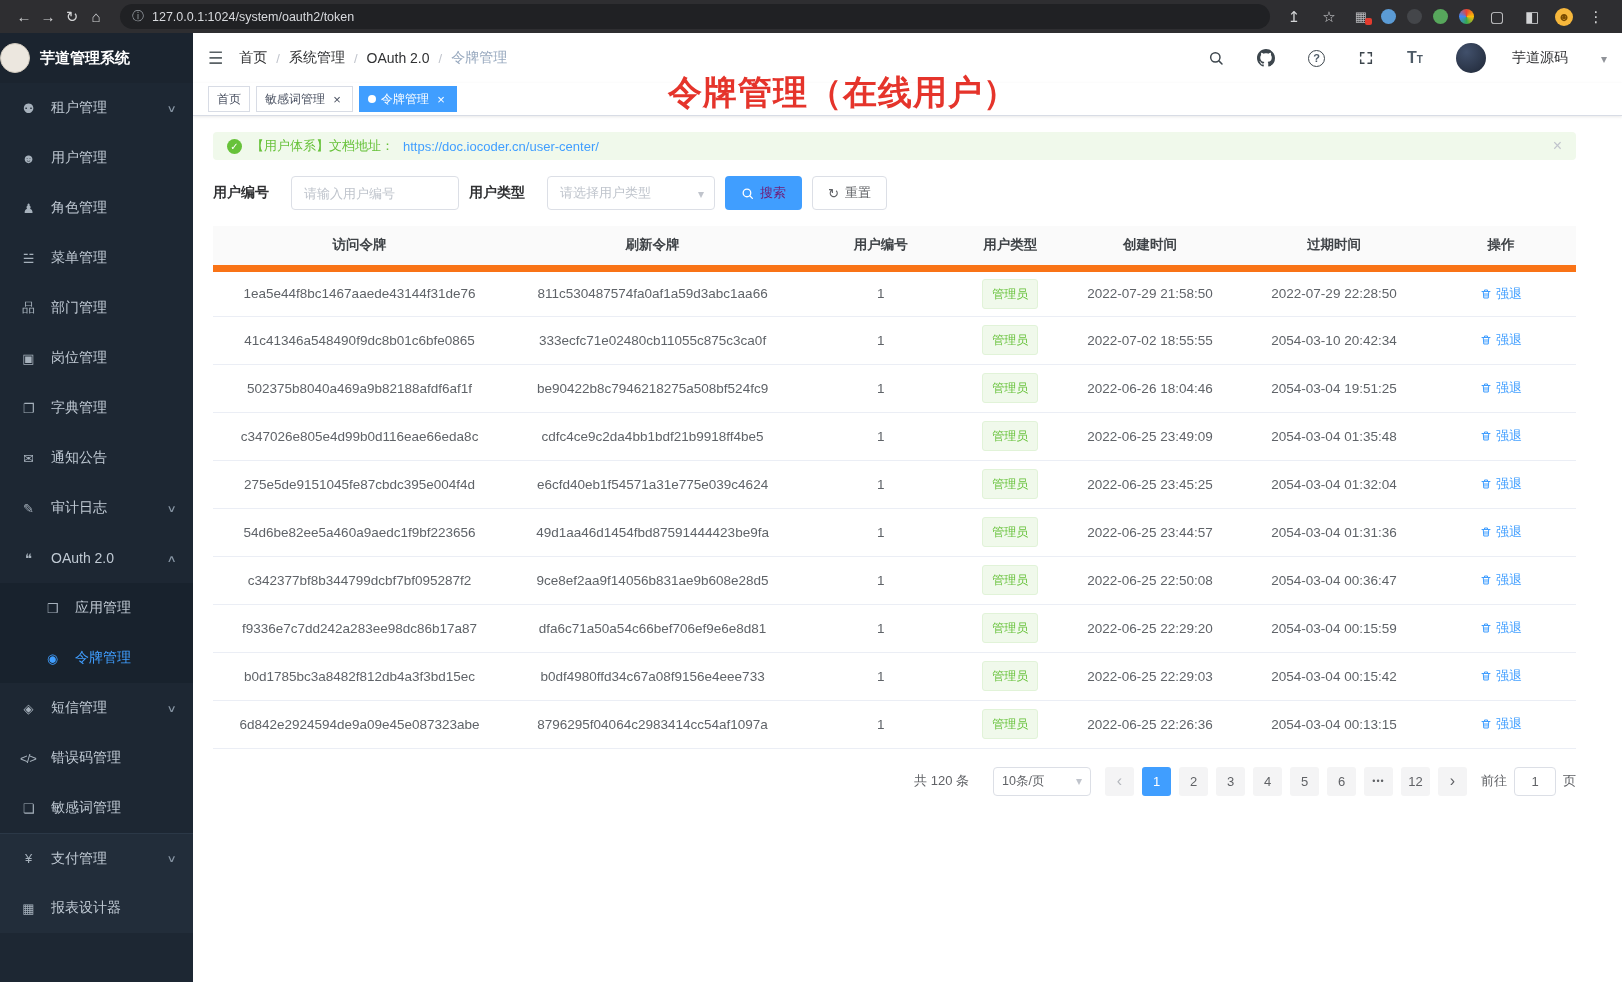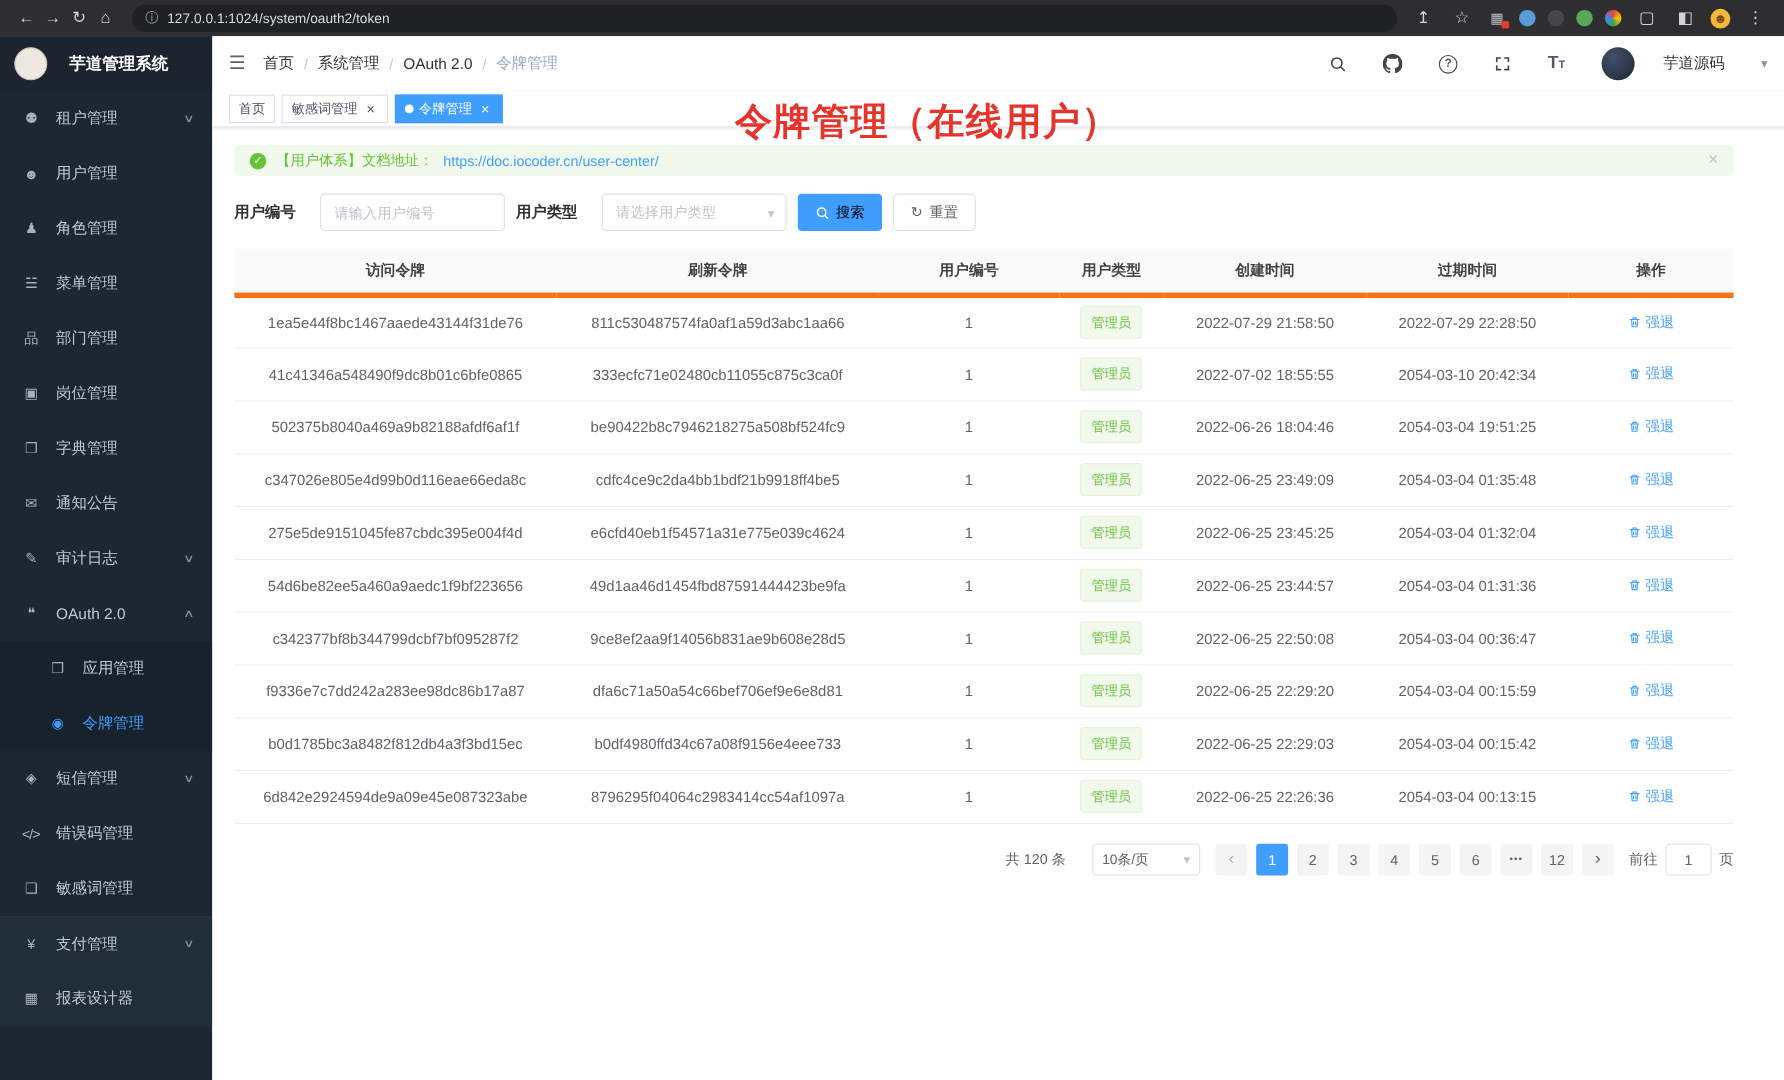--- a/index.html
+++ b/index.html
@@ -25,21 +25,21 @@
   .ext-dot.multi{background:conic-gradient(#ea4335,#fbbc05,#34a853,#4285f4,#ea4335)}
   .ext-badge{position:relative;color:#b9babd;font-size:13px;width:18px;text-align:center}
   .ext-badge::before{content:"▦"}
   .ext-badge::after{content:"";position:absolute;right:-2px;bottom:-1px;width:7px;height:7px;border-radius:2px;background:#e33b2e}
   .profile-avatar{width:18px;height:18px;border-radius:50%;background:#f6b73c;color:#7a4b00;font-size:12px;display:flex;align-items:center;justify-content:center}
   .profile-avatar::before{content:"☻"}
 
   
   .app{display:flex;height:949px}
   .sidebar{width:193px;background:#1d2733;flex-shrink:0;display:flex;flex-direction:column}
-  .logo-row{height:50px;display:flex;align-items:center;gap:20px;padding:0 13px;background:#1b242f;cursor:pointer}
+  .logo-row{height:50px;display:flex;align-items:center;gap:10px;padding:0 0;background:#1b242f;cursor:pointer}
   .logo-badge{width:30px;height:30px;border-radius:50%;background:#ece7df;flex-shrink:0;border:1px solid #cfc8bc}
   .logo-title{color:#fff;font-size:15px;font-weight:bold;white-space:nowrap}
   .side-item{height:50px;display:flex;align-items:center;gap:13px;padding:0 18px;font-size:14px;color:#c0cad4;cursor:pointer;white-space:nowrap}
   .side-item.sub{padding-left:42px;background:#18222d}
   .side-item.active{color:#409eff}
   .side-item.active .side-icon{color:#409eff}
   .side-item.divided{border-top:1px solid #2b3847}
   .side-item.lower{background:#222d3a}
   .side-icon{width:20px;text-align:center;font-size:13px;color:#a6b1bc;flex-shrink:0;letter-spacing:-1px}
   .side-label{flex:1}
@@ -85,48 +85,48 @@
   .alert-close{margin-left:auto;color:#c0c4cc;font-size:16px;cursor:pointer}
   .alert-close::before{content:"×"}
 
   .filters{display:flex;align-items:center;margin-top:16px;font-size:14px}
   .f-label{font-weight:bold;color:#303133;margin-right:22px;white-space:nowrap}
   .f-input{width:168px;height:34px;border:1px solid #dcdfe6;border-radius:4px;padding:0 12px;font-size:13px;color:#606266;outline:none;font-family:inherit;margin-right:10px}
   .f-input::placeholder{color:#bfc4cc}
   .f-select{width:168px;height:34px;border:1px solid #dcdfe6;border-radius:4px;display:flex;align-items:center;justify-content:space-between;padding:0 10px 0 12px;font-size:13px;color:#bfc4cc;margin-right:10px;cursor:pointer}
   .sel-caret::before{content:"▾";color:#c0c4cc;font-size:12px}
   .btn{height:34px;border-radius:4px;display:inline-flex;align-items:center;gap:6px;padding:0 15px;font-size:13px;cursor:pointer;border:1px solid transparent;font-family:inherit}
-  .btn-primary{background:#409eff;color:#000000}
+  .btn-primary{background:#409eff;color:#701a75}
   .btn-plain{background:#fff;border-color:#dcdfe6;color:#606266;margin-left:10px}
   .reset-ic::before{content:"↻";font-size:13px}
 
   
   .table-wrap{margin-top:16px}
   table{width:100%;border-collapse:collapse;table-layout:fixed}
-  th{height:42px;background:#fafafa;font-size:13.5px;color:#3f4347;font-weight:600;border-bottom:5px solid #f97316;text-align:center}
+  th{height:42px;background:#fafafa;font-size:13.5px;color:#3f4347;font-weight:600;border-bottom:7px solid #f97316;text-align:center}
   td{height:48px;font-size:13.5px;color:#5f6368;text-align:center;border-bottom:1px solid #ebeef5;white-space:nowrap;overflow:hidden}
   .badge-success{display:inline-block;background:#f0f9eb;border:1px solid #e1f3d8;color:#67c23a;font-size:12px;border-radius:3px;padding:8px 9px;line-height:1}
   .action-link{color:#409eff;display:inline-flex;align-items:center;gap:4px;font-size:13px;text-decoration:none;cursor:pointer}
   .trash-glyph{display:inline-flex;align-items:center}
 
   
   .pagination{display:flex;align-items:center;justify-content:flex-end;gap:8px;margin-top:18px;font-size:13px;color:#606266}
   .page-total{margin-right:16px;white-space:nowrap}
   .page-size-select{width:98px;height:29px;border:1px solid #dcdfe6;border-radius:4px;display:flex;align-items:center;justify-content:space-between;padding:0 8px;font-size:12.5px;color:#606266;cursor:pointer;margin-right:6px}
   .pager-pages{display:flex;gap:8px}
   .page-btn{min-width:29px;height:29px;border:none;border-radius:3px;background:#f4f4f5;color:#606266;font-size:13px;display:flex;align-items:center;justify-content:center;cursor:pointer;font-family:inherit;padding:0 4px}
   .page-btn.active{background:#409eff;color:#fff}
   .page-btn.more{font-size:9px;letter-spacing:1px}
   .page-prev::before{content:"‹";font-size:16px;color:#b4b7bd}
   .page-next::before{content:"›";font-size:16px;color:#606266}
   .goto{display:flex;align-items:center;gap:7px;margin-left:6px;white-space:nowrap}
   .goto-input{width:42px;height:29px;border:1px solid #dcdfe6;border-radius:4px;text-align:center;font-size:13px;color:#606266;font-family:inherit;outline:none}
 
   
-  .annotation{position:absolute;top:88px;left:668px;font-size:34px;font-weight:bold;color:#e5342b;z-index:99;white-space:nowrap;letter-spacing:1px}
+  .annotation{position:absolute;top:70px;left:668px;font-size:34px;font-weight:bold;color:#e5342b;z-index:99;white-space:nowrap;letter-spacing:1px}
 </style>
 </head>
 <body>
 
 <div class="browser-bar">
   <span class="nav-btn icon-back"></span>
   <span class="nav-btn icon-forward"></span>
   <span class="nav-btn icon-reload"></span>
   <span class="nav-btn icon-home"></span>
   <div class="url-bar">

